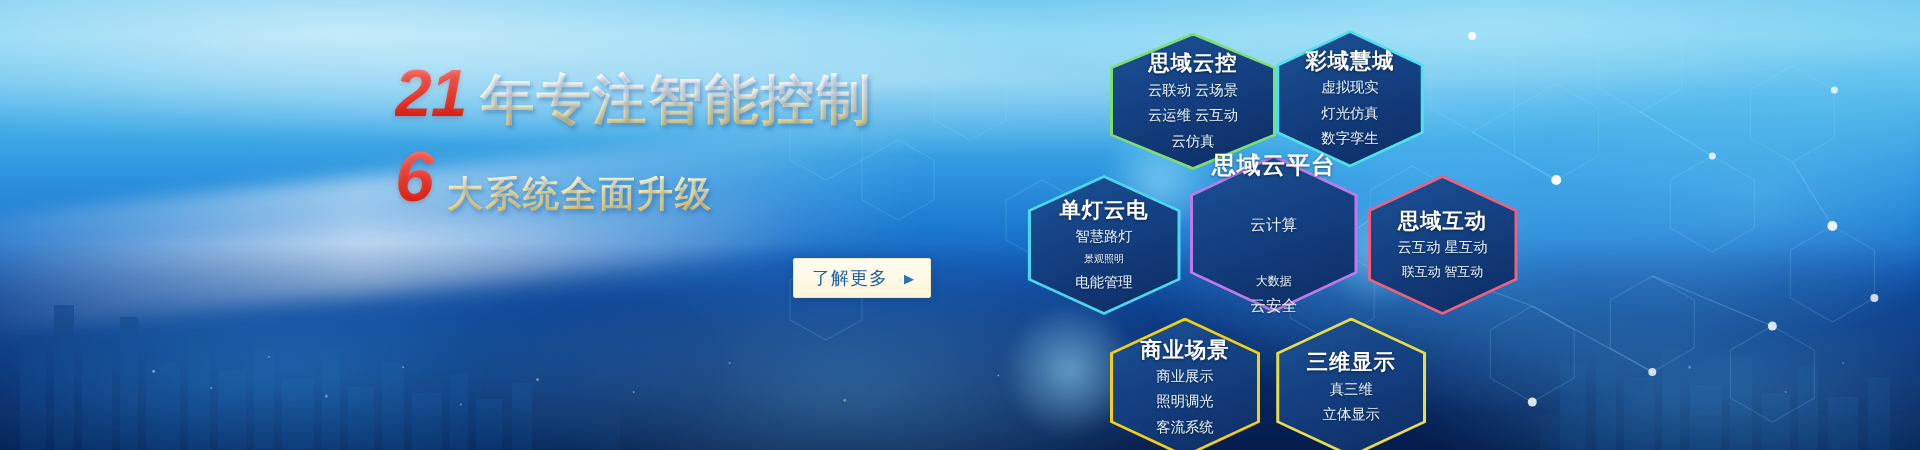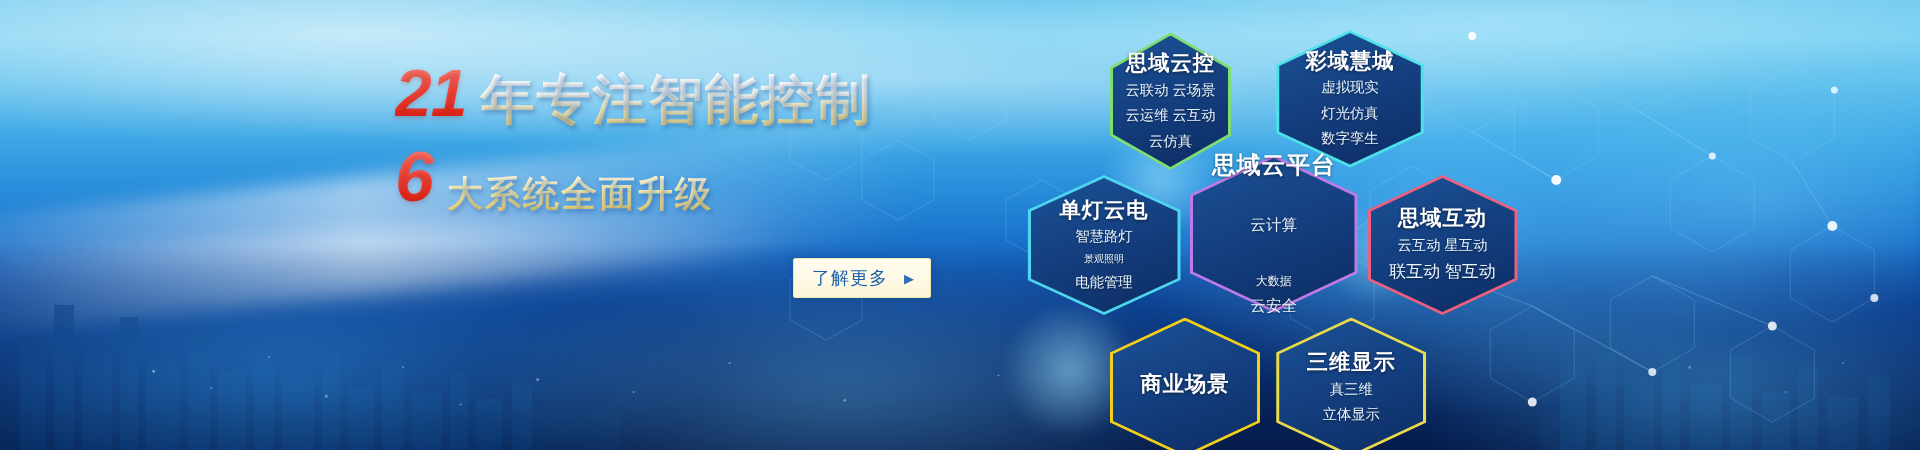--- a/index.html
+++ b/index.html
@@ -273,21 +273,21 @@
       <span class="cn cn2">大系统全面升级</span>
     </div>
   </div>
 
   <div class="cta">
     <span class="cta-label">了解更多</span>
     <span class="cta-arrow">▶</span>
   </div>
 
   <div class="hexwrap" id="hexwrap">
-      <div class="hex" style="left: 1110px; top: 32.5px; width: 121px; height: 137.5px;">
+      <div class="hex" style="left: 1110px; top: 32.5px; width: 166px; height: 137.5px;">
         <div class="ring" style="background: rgb(126, 222, 110); filter: drop-shadow(rgba(126, 222, 110, 0.533) 0px 0px 6px);"></div>
         <div class="inner"></div>
         <div class="txt">
           <div class="title" style="font-size: 21.25px;">思域云控</div>
           <div class="subs">
             <div class="sub" style="font-size: 14.375px;">云联动 云场景</div>
             <div class="sub" style="font-size: 14.375px;">云运维 云互动</div>
             <div class="sub" style="font-size: 14.375px;">云仿真</div>
           </div>
         </div>
@@ -328,29 +328,34 @@
           </div>
         </div>
       </div>
       <div class="hex" style="left: 1367.5px; top: 175px; width: 150px; height: 140px;">
         <div class="ring" style="background: rgb(239, 95, 126); filter: drop-shadow(rgba(239, 95, 126, 0.533) 0px 0px 6px);"></div>
         <div class="inner"></div>
         <div class="txt">
           <div class="title" style="font-size: 21.25px;">思域互动</div>
           <div class="subs">
             <div class="sub" style="font-size: 14.375px;">云互动 星互动</div>
-            <div class="sub" style="font-size: 17px;">联互动 智互动</div>
+            <div class="sub" style="font-size: 13px;">联互动 智互动</div>
           </div>
         </div>
       </div>
       <div class="hex" style="left: 1110px; top: 317.5px; width: 150px; height: 140px;">
         <div class="ring" style="background: rgb(243, 208, 23); filter: drop-shadow(rgba(243, 208, 23, 0.533) 0px 0px 6px);"></div>
         <div class="inner"></div>
         <div class="txt">
           <div class="title" style="font-size: 21.25px;">商业场景</div>
+          <div class="subs">
+            <div class="sub" style="font-size: 14.375px;">商业展示</div>
+            <div class="sub" style="font-size: 14.375px;">照明调光</div>
+            <div class="sub" style="font-size: 14.375px;">客流系统</div>
+          </div>
         </div>
       </div>
       <div class="hex" style="left: 1276.25px; top: 317.5px; width: 150px; height: 140px;">
         <div class="ring" style="background: rgb(232, 220, 74); filter: drop-shadow(rgba(232, 220, 74, 0.533) 0px 0px 6px);"></div>
         <div class="inner"></div>
         <div class="txt">
           <div class="title" style="font-size: 21.25px;">三维显示</div>
           <div class="subs">
             <div class="sub" style="font-size: 14.375px;">真三维</div>
             <div class="sub" style="font-size: 14.375px;">立体显示</div>

